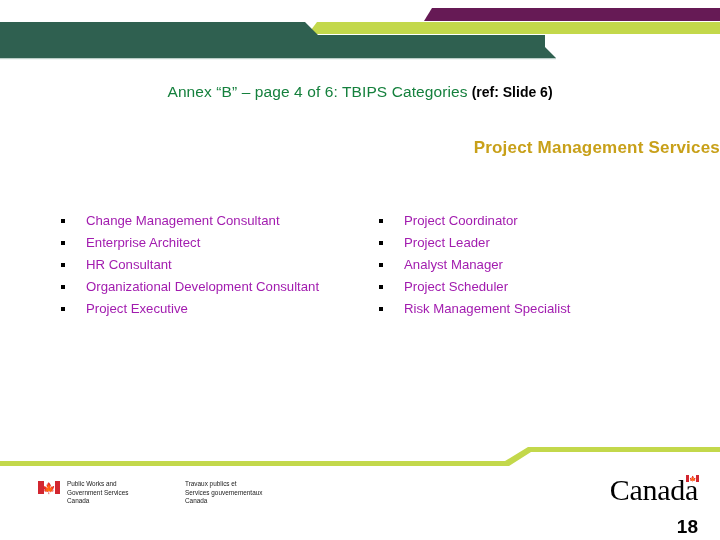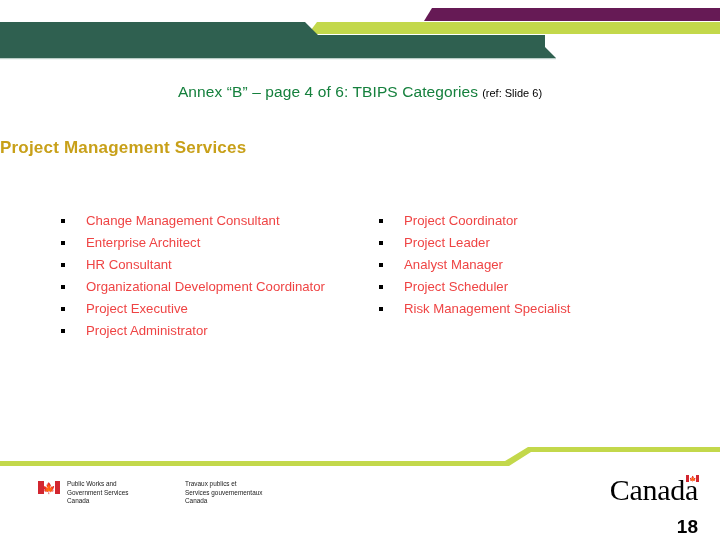--- a/index.html
+++ b/index.html
@@ -36,32 +36,33 @@
     width: 720px;
     text-align: center;
   }
   .title-main {
     font-size: 15.5px;
     letter-spacing: 0.1px;
     color: #15803d;
     white-space: nowrap;
   }
   .title-ref {
-    font-size: 11px;
+    font-size: 14px;
     color: #000000;
     padding-left: 4px;
+    font-weight: bold;
   }
 
   
   .subtitle {
     position: absolute;
     left: 0;
     top: 138px;
     width: 720px;
-    text-align: left;
+    text-align: right;
     font-size: 17px;
     font-weight: bold;
     color: #c8a019;
     letter-spacing: 0.2px;
   }
 
   
   .content {
     position: absolute;
     left: 0;
@@ -85,21 +86,21 @@
     list-style: none;
     margin: 0;
     padding: 0;
   }
   ul.bullets li {
     position: relative;
     padding-left: 29px;
     margin-bottom: 4.5px;
     font-size: 13.2px;
     line-height: 17.5px;
-    color: #ef4444;
+    color: #a21caf;
   }
   ul.bullets li .bullet-mark {
     position: absolute;
     left: 4px;
     top: 6.5px;
     width: 4px;
     height: 4px;
     background: #000000;
   }
 
@@ -242,29 +243,25 @@
       <li>
         <span class="bullet-mark"></span>
         <span>Enterprise Architect</span>
       </li>
       <li>
         <span class="bullet-mark"></span>
         <span>HR Consultant</span>
       </li>
       <li>
         <span class="bullet-mark"></span>
-        <span>Organizational Development Coordinator</span>
+        <span>Organizational Development Consultant</span>
       </li>
       <li>
         <span class="bullet-mark"></span>
         <span>Project Executive</span>
-      </li>
-      <li>
-        <span class="bullet-mark"></span>
-        <span>Project Administrator</span>
       </li>
     </ul>
   </div>
 
   <div class="col col-right">
     <ul class="bullets">
       <li>
         <span class="bullet-mark"></span>
         <span>Project Coordinator</span>
       </li>

